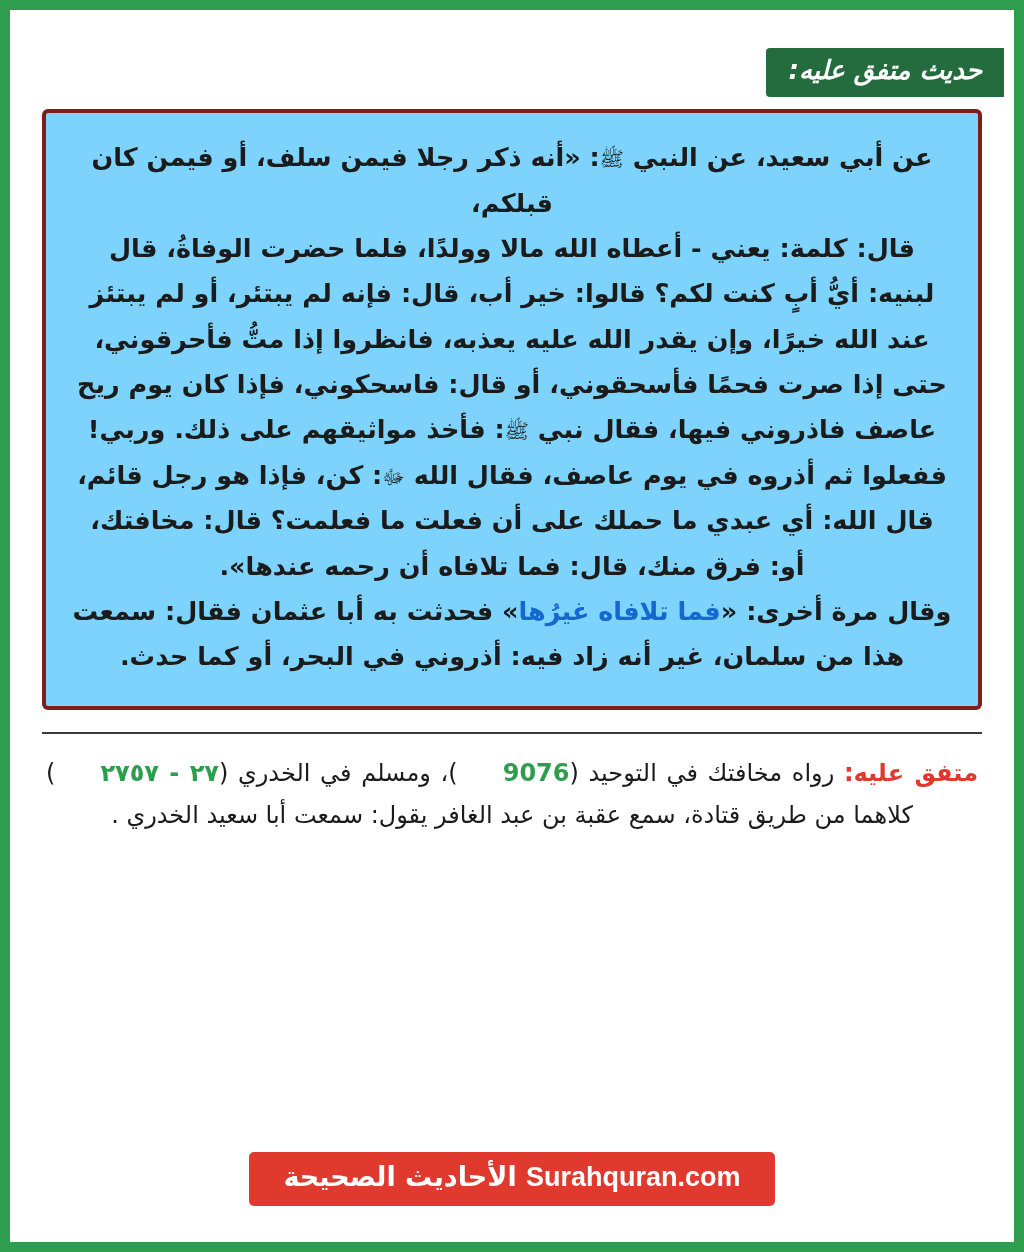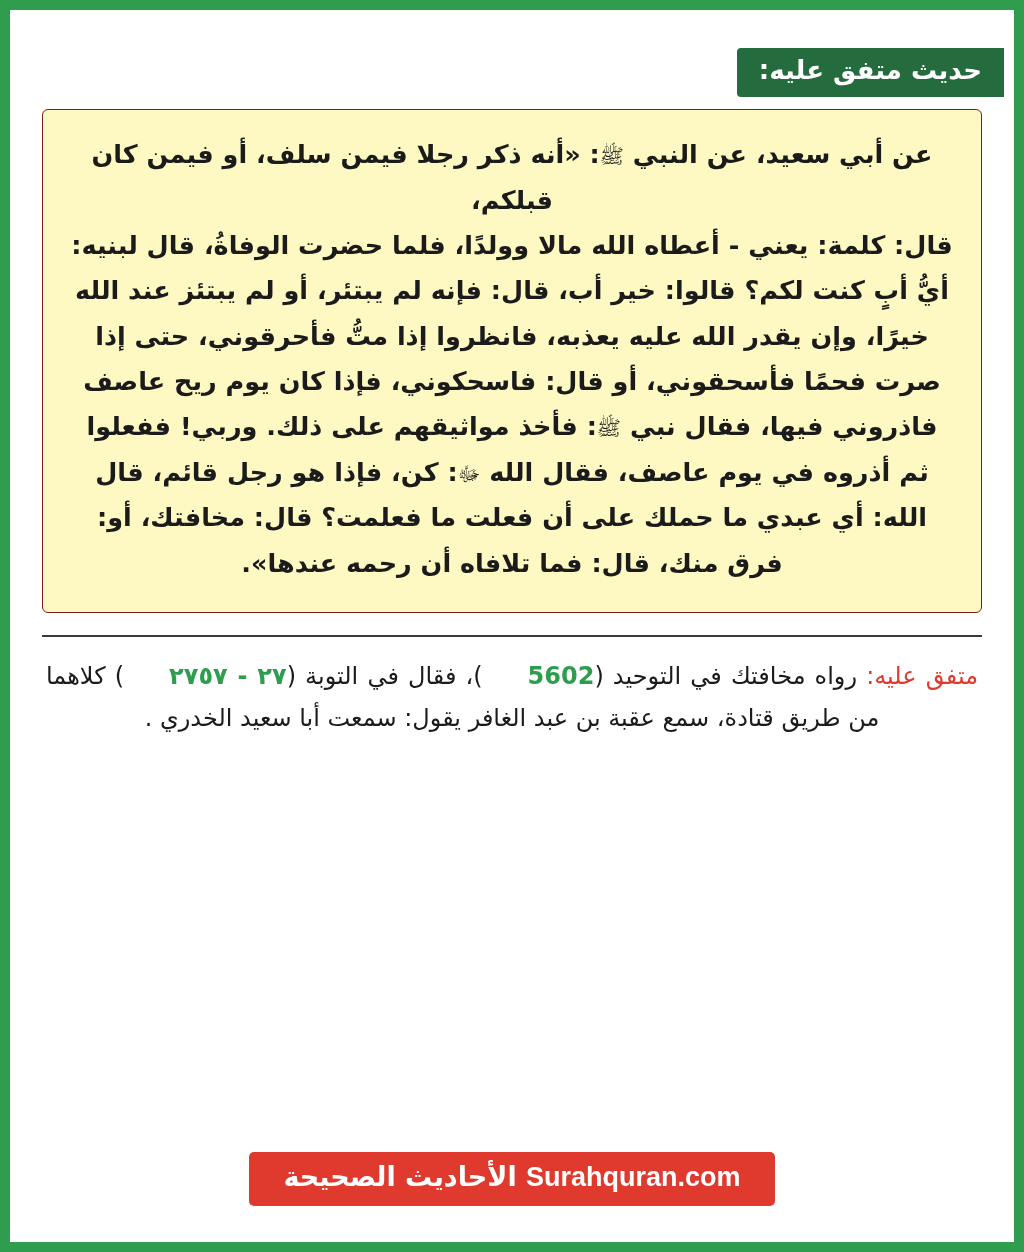--- a/index.html
+++ b/index.html
@@ -27,36 +27,37 @@
     padding: 0 22px 0 22px;
     display: flex;
     flex-direction: column;
   }
   
   .header-row {
     display: flex;
     justify-content: flex-start;
     padding-top: 28px;
     padding-bottom: 12px;
+    font-style: italic;
   }
   .header-badge {
     background: #246b3d;
     color: #ffffff;
     font-size: 26px;
     font-weight: bold;
     padding: 7px 22px 11px 22px;
     border-radius: 4px 0 0 4px;
     line-height: 1.2;
     letter-spacing: 0;
     margin-right: -22px;
   }
   
   .hadith-box {
-    background: #fef9c3;
-    border: 1px solid #7f1d1d;
+    background: #7dd3fc;
+    border: 4px solid #7f1d1d;
     border-radius: 6px;
     padding: 22px 26px 26px 26px;
     color: #1b1b1b;
     font-size: 25.5px;
     font-weight: bold;
     line-height: 1.78;
     text-align: center;
   }
   .hadith-box p {
     margin: 0;
@@ -78,21 +79,21 @@
   .takhrij {
     font-size: 24px;
     line-height: 1.75;
     color: #1b1b1b;
     text-align: justify;
     text-align-last: center;
     padding: 0 4px;
   }
   .takhrij .label {
     color: #e03a2f;
-    font-weight: normal;
+    font-weight: bold;
   }
   .takhrij .num {
     color: #2e9d4e;
     font-weight: bold;
     margin-left: 45px;
   }
   
   .footer-row {
     margin-top: auto;
     display: flex;
@@ -120,27 +121,30 @@
 <div class="page-frame">
   <div class="inner">
 
     <div class="header-row">
       <div class="header-badge">حديث متفق عليه:</div>
     </div>
 
     <div class="hadith-box">
       <p>عن أبي سعيد، عن النبي <span class="sws">ﷺ</span>: «أنه ذكر رجلا فيمن سلف، أو فيمن كان قبلكم،</p>
       <p>قال: كلمة: يعني - أعطاه الله مالا وولدًا، فلما حضرت الوفاةُ، قال لبنيه: أيُّ أبٍ كنت لكم؟ قالوا: خير أب، قال: فإنه لم يبتئر، أو لم يبتئز عند الله خيرًا، وإن يقدر الله عليه يعذبه، فانظروا إذا متُّ فأحرقوني، حتى إذا صرت فحمًا فأسحقوني، أو قال: فاسحكوني، فإذا كان يوم ريح عاصف فاذروني فيها، فقال نبي <span class="sws">ﷺ</span>: فأخذ مواثيقهم على ذلك. وربي! ففعلوا ثم أذروه في يوم عاصف، فقال الله <span class="sws">ﷻ</span>: كن، فإذا هو رجل قائم، قال الله: أي عبدي ما حملك على أن فعلت ما فعلمت؟ قال: مخافتك، أو: فرق منك، قال: فما تلافاه أن رحمه عندها».</p>
+      <p>
+        <span>وقال مرة أخرى: «<span class="highlight-blue">فما تلافاه غيرُها</span>» فحدثت به أبا عثمان فقال: سمعت هذا من سلمان، غير أنه زاد فيه: أذروني في البحر، أو كما حدث.</span>
+      </p>
     </div>
 
     <hr class="divider">
 
     <div class="takhrij">
       <span class="label">متفق عليه:</span>
-      <span>رواه مخافتك في التوحيد (</span><span class="num">5602</span><span>)، فقال في التوبة (</span><span class="num">٢٧ - ٢٧٥٧</span><span>) كلاهما من طريق قتادة، سمع عقبة بن عبد الغافر يقول: سمعت أبا سعيد الخدري .</span>
+      <span>رواه مخافتك في التوحيد (</span><span class="num">9076</span><span>)، ومسلم في الخدري (</span><span class="num">٢٧ - ٢٧٥٧</span><span>) كلاهما من طريق قتادة، سمع عقبة بن عبد الغافر يقول: سمعت أبا سعيد الخدري .</span>
     </div>
 
     <div class="footer-row">
       <div class="footer-badge">
         <span class="site">Surahquran.com</span>
         <span>الأحاديث الصحيحة</span>
       </div>
     </div>
 
   </div>

